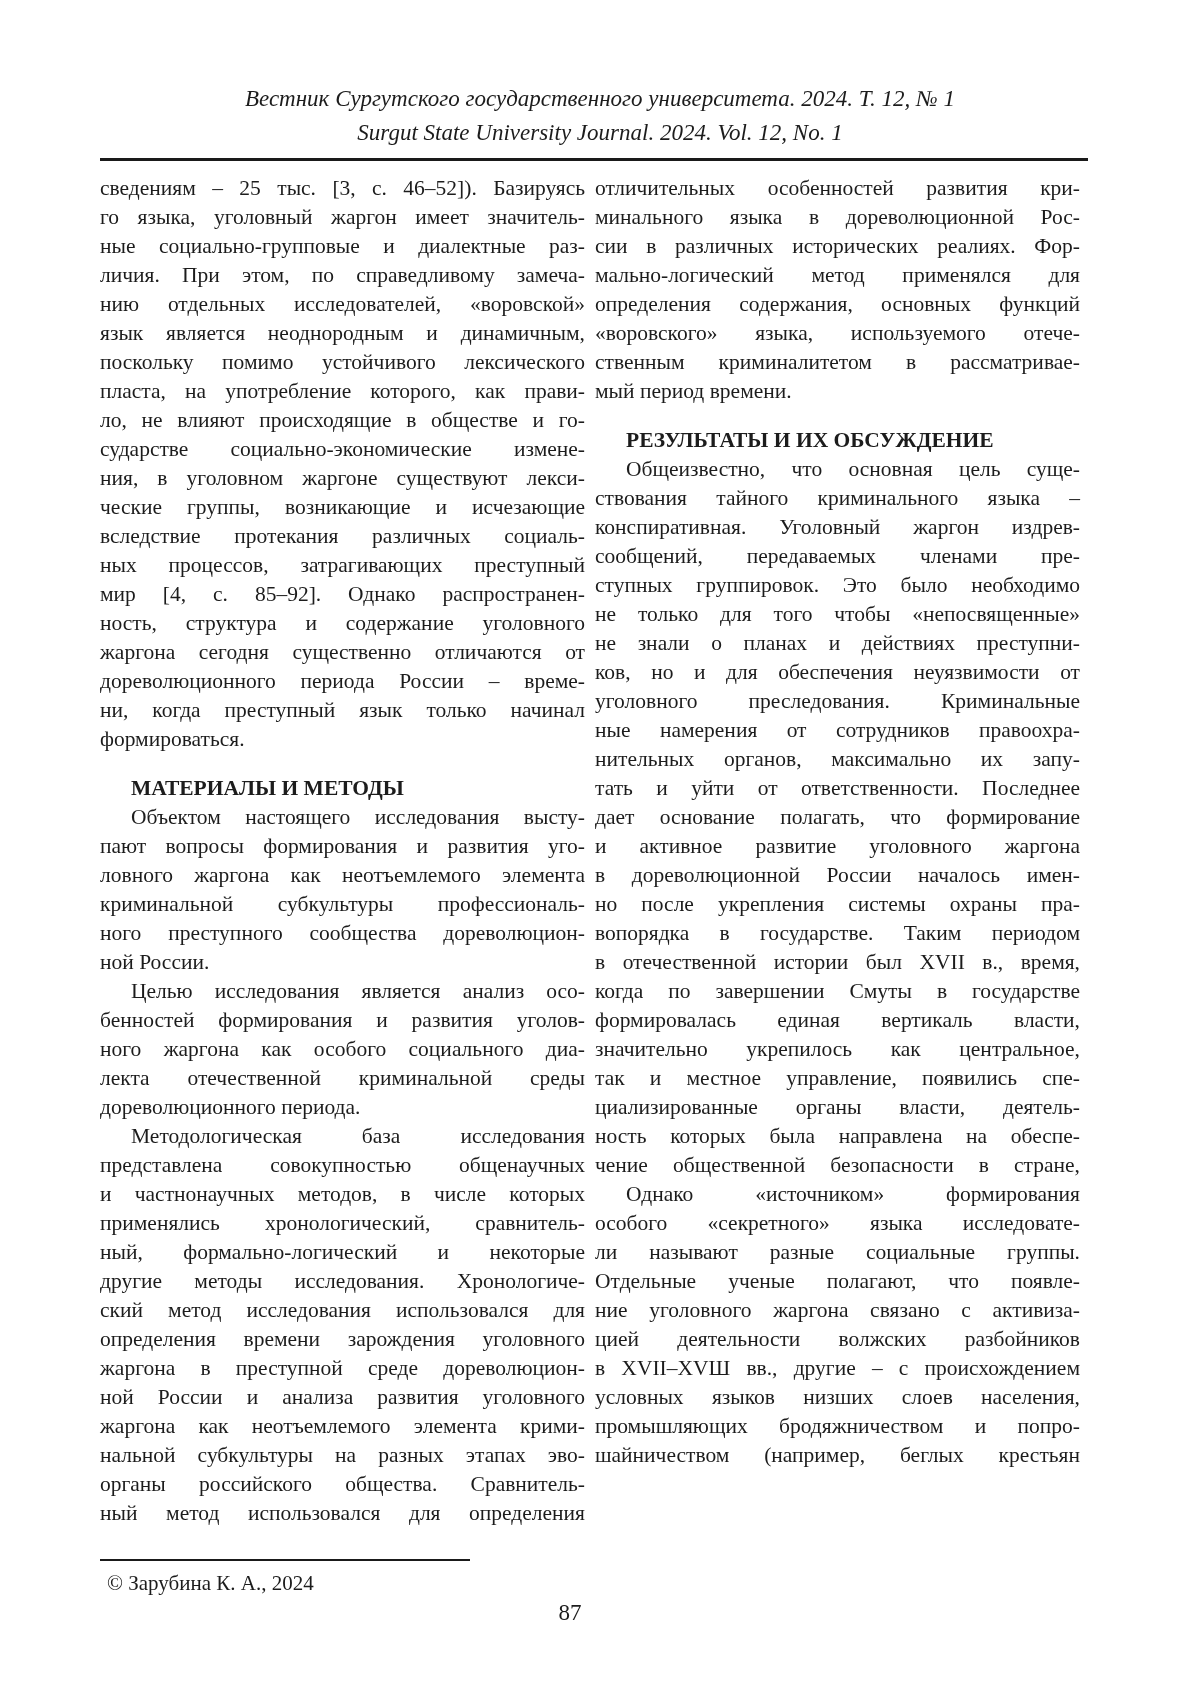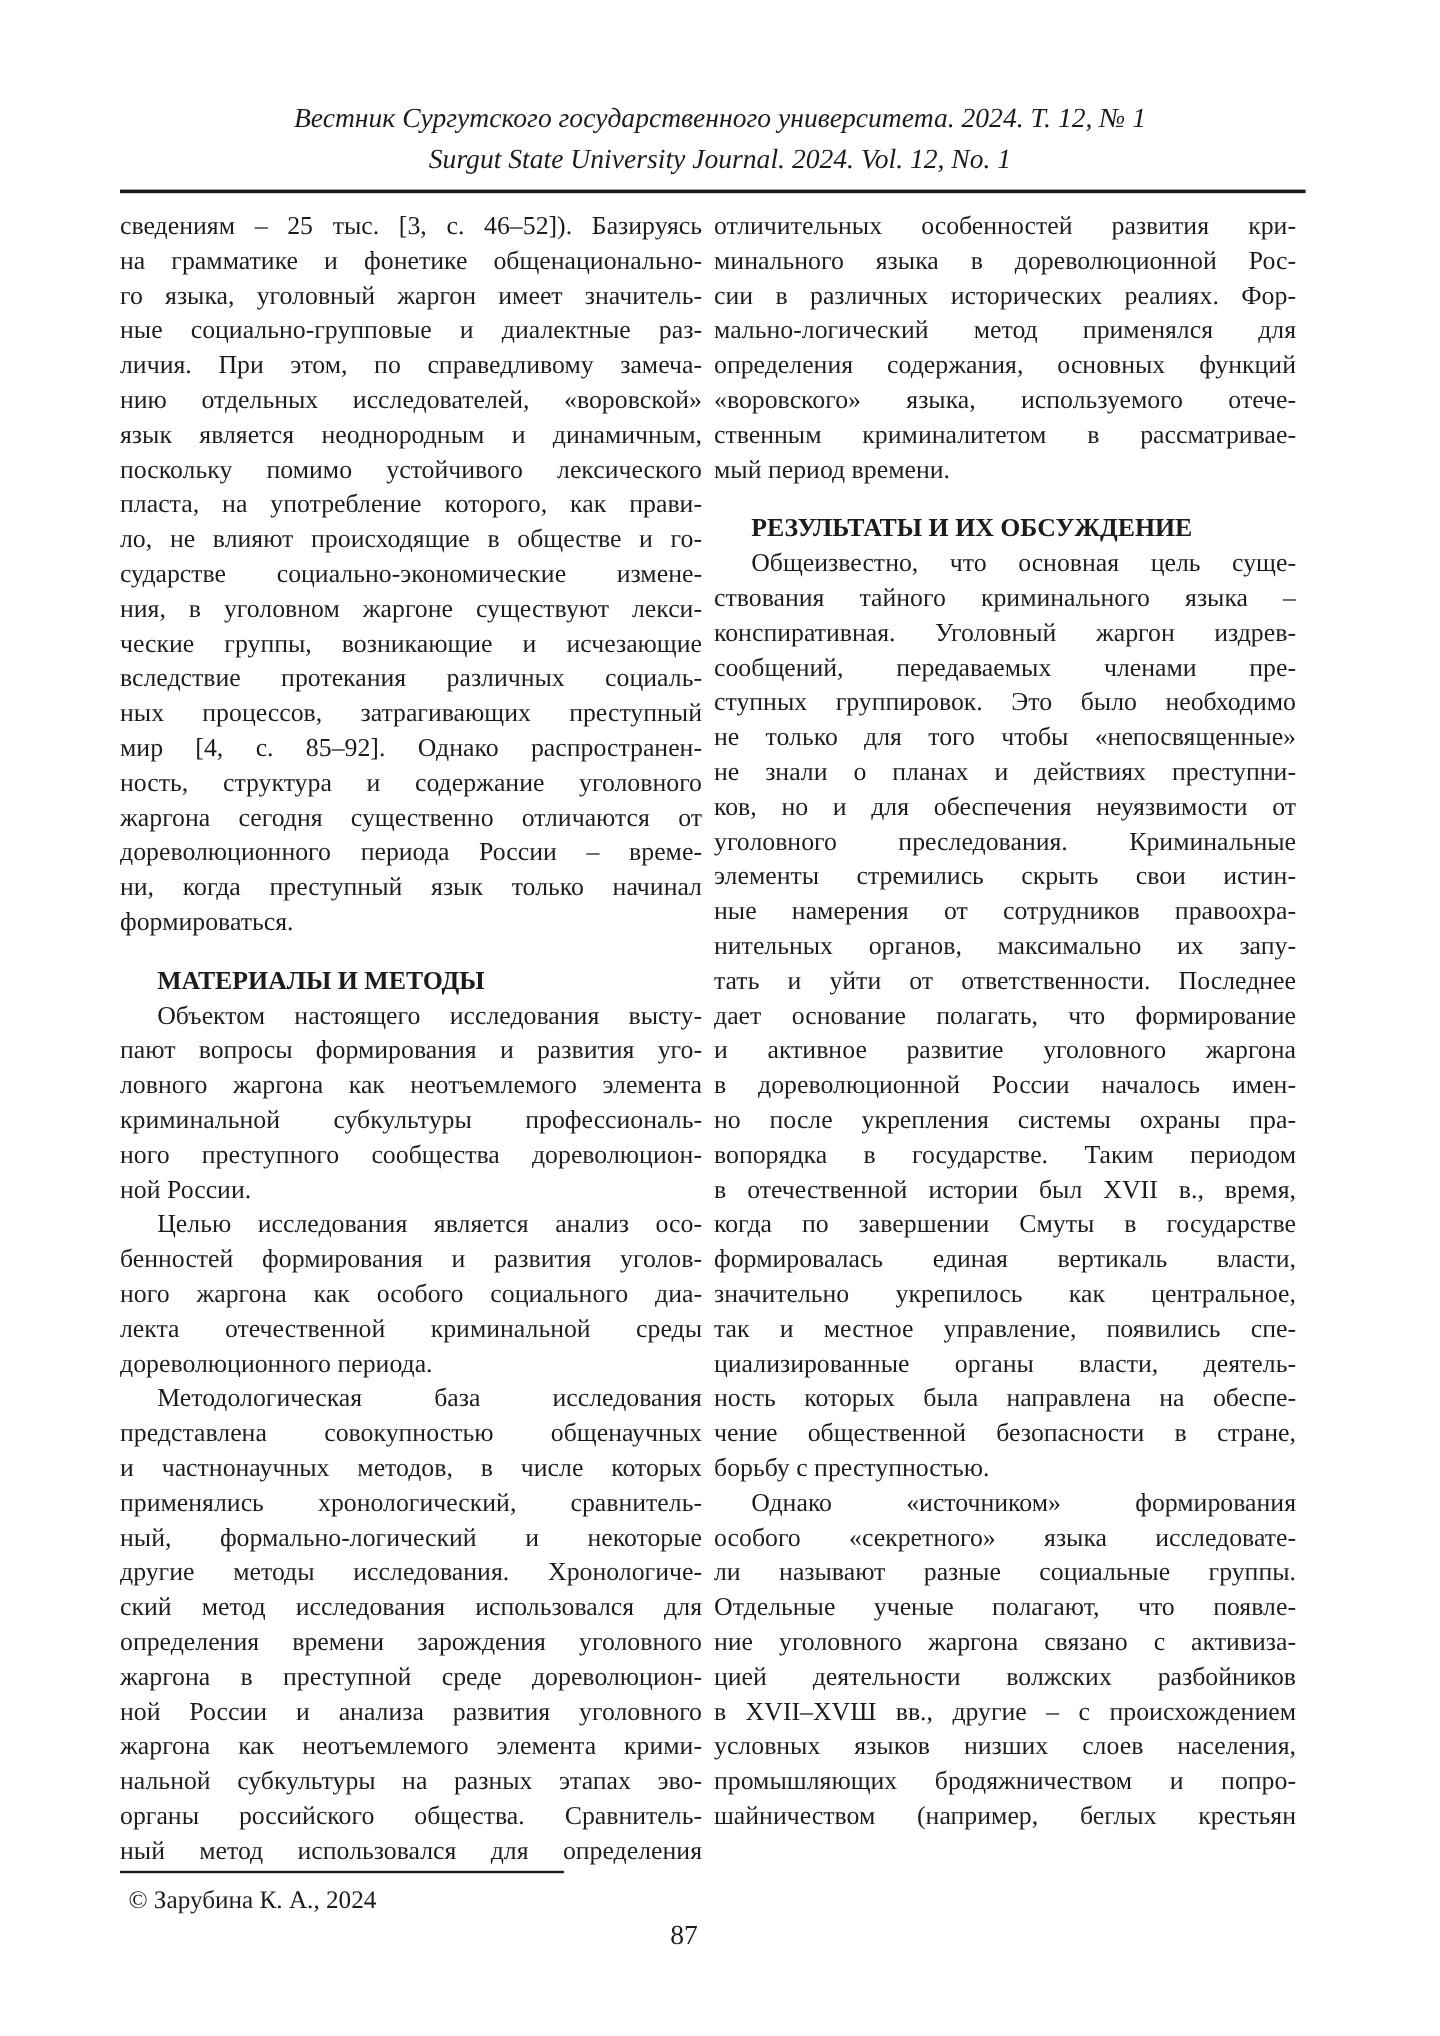--- a/index.html
+++ b/index.html
@@ -82,21 +82,20 @@
   <header class="page-header">
     <div>Вестник Сургутского государственного университета. 2024. Т. 12, № 1</div>
     <div>Surgut State University Journal. 2024. Vol. 12, No. 1</div>
   </header>
 
   <div class="header-rule"></div>
 
   <main class="columns">
     <section class="col" id="col-left">
         <div class="line">сведениям – 25 тыс. [3, с. 46–52]). Базируясь</div>
-        <div class="line">на грамматике и фонетике общенационально-</div>
         <div class="line">го языка, уголовный жаргон имеет значитель-</div>
         <div class="line">ные социально-групповые и диалектные раз-</div>
         <div class="line">личия. При этом, по справедливому замеча-</div>
         <div class="line">нию отдельных исследователей, «воровской»</div>
         <div class="line">язык является неоднородным и динамичным,</div>
         <div class="line">поскольку помимо устойчивого лексического</div>
         <div class="line">пласта, на употребление которого, как прави-</div>
         <div class="line">ло, не влияют происходящие в обществе и го-</div>
         <div class="line">сударстве социально-экономические измене-</div>
         <div class="line">ния, в уголовном жаргоне существуют лекси-</div>
@@ -148,38 +147,36 @@
         <div class="heading">РЕЗУЛЬТАТЫ И ИХ ОБСУЖДЕНИЕ</div>
         <div class="line indent">Общеизвестно, что основная цель суще-</div>
         <div class="line">ствования тайного криминального языка –</div>
         <div class="line">конспиративная. Уголовный жаргон издрев-</div>
         <div class="line">сообщений, передаваемых членами пре-</div>
         <div class="line">ступных группировок. Это было необходимо</div>
         <div class="line">не только для того чтобы «непосвященные»</div>
         <div class="line">не знали о планах и действиях преступни-</div>
         <div class="line">ков, но и для обеспечения неуязвимости от</div>
         <div class="line">уголовного преследования. Криминальные</div>
-        <div class="line">элементы стремились скрыть свои истин-</div>
         <div class="line">ные намерения от сотрудников правоохра-</div>
         <div class="line">нительных органов, максимально их запу-</div>
         <div class="line">тать и уйти от ответственности. Последнее</div>
         <div class="line">дает основание полагать, что формирование</div>
         <div class="line">и активное развитие уголовного жаргона</div>
         <div class="line">в дореволюционной России началось имен-</div>
         <div class="line">но после укрепления системы охраны пра-</div>
         <div class="line">вопорядка в государстве. Таким периодом</div>
         <div class="line">в отечественной истории был XVII в., время,</div>
         <div class="line">когда по завершении Смуты в государстве</div>
         <div class="line">формировалась единая вертикаль власти,</div>
         <div class="line">значительно укрепилось как центральное,</div>
         <div class="line">так и местное управление, появились спе-</div>
         <div class="line">циализированные органы власти, деятель-</div>
         <div class="line">ность которых была направлена на обеспе-</div>
         <div class="line">чение общественной безопасности в стране,</div>
-        <div class="line end">борьбу с преступностью.</div>
         <div class="line indent">Однако «источником» формирования</div>
         <div class="line">особого «секретного» языка исследовате-</div>
         <div class="line">ли называют разные социальные группы.</div>
         <div class="line">Отдельные ученые полагают, что появле-</div>
         <div class="line">ние уголовного жаргона связано с активиза-</div>
         <div class="line">цией деятельности волжских разбойников</div>
         <div class="line">в XVII–XVШ вв., другие – с происхождением</div>
         <div class="line">условных языков низших слоев населения,</div>
         <div class="line">промышляющих бродяжничеством и попро-</div>
         <div class="line">шайничеством (например, беглых крестьян</div>

